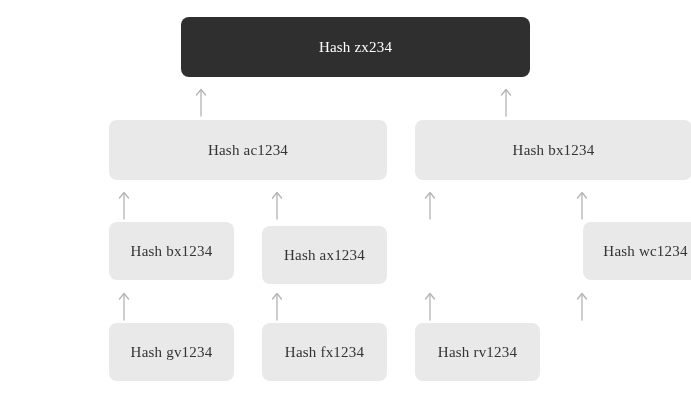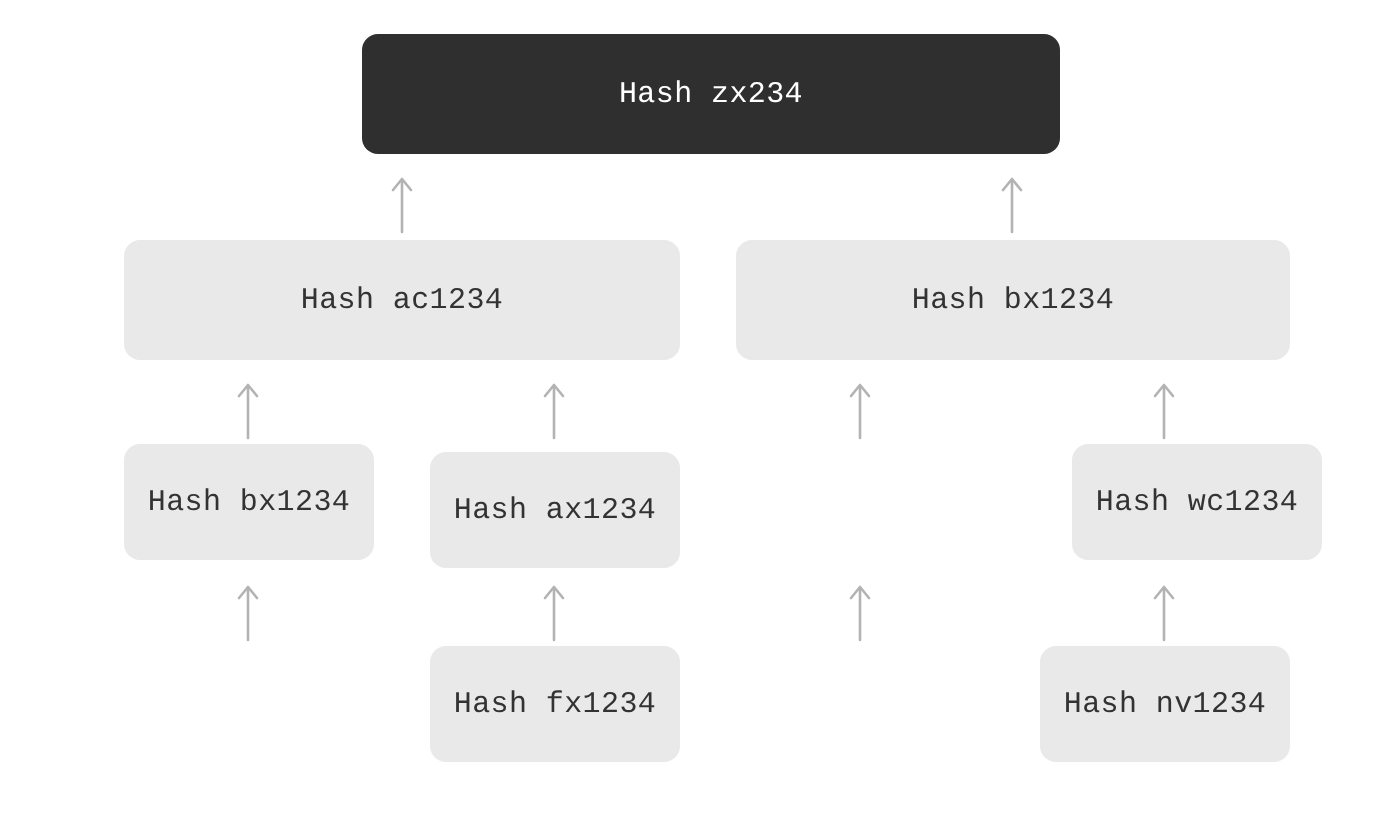--- a/index.html
+++ b/index.html
@@ -6,41 +6,42 @@
     margin: 0;
     padding: 0;
     background: var(--background, #ffffff);
   }
   .canvas {
     position: relative;
     width: 691px;
     height: 384px;
     background: var(--background, #ffffff);
     overflow: hidden;
-    font-family: Liberation Mono, monospace;
+    font-family: Liberation Serif, serif;
     text-align: center;
   }
   .node {
     position: absolute;
     border-radius: 8px;
     display: flex;
     align-items: center;
     justify-content: center;
     font-size: 15px;
     font-weight: 500;
     letter-spacing: 0.2px;
     box-sizing: border-box;
   }
   .node--root {
     background: var(--root-bg, #2f2f2f);
     color: var(--root-text, #ffffff);
   }
   .node--leaf {
     background: var(--node-bg, #e9e9e9);
     color: var(--node-text, #333333);
+    margin-left: 47px;
   }
   .arrow {
     position: absolute;
     width: 14px;
     height: 30px;
   }
   .arrow line, .arrow polyline {
     stroke: var(--arrow, #b3b3b3);
     stroke-width: 1.3;
     fill: none;
@@ -67,25 +68,28 @@
   <div class="node node--leaf" style="left:62px; top:222px; width:125px; height:58px;">
     <span>Hash bx1234</span>
   </div>
   <div class="node node--leaf" style="left:215px; top:226px; width:125px; height:58px;">
     <span>Hash ax1234</span>
   </div>
   <div class="node node--leaf" style="left:536px; top:222px; width:125px; height:58px;">
     <span>Hash wc1234</span>
   </div>
 
+  <div class="node node--leaf" style="left:62px; top:323px; width:125px; height:58px;">
+    <span>Hash gv1234</span>
+  </div>
   <div class="node node--leaf" style="left:215px; top:323px; width:125px; height:58px;">
     <span>Hash fx1234</span>
   </div>
-  <div class="node node--leaf" style="left:520px; top:323px; width:125px; height:58px;">
-    <span>Hash nv1234</span>
+  <div class="node node--leaf" style="left:368px; top:323px; width:125px; height:58px;">
+    <span>Hash rv1234</span>
   </div>
 
   <svg class="arrow" style="left:194px; top:87px;" viewBox="0 0 14 30">
     <line x1="7" y1="29" x2="7" y2="3.5"></line>
     <polyline points="2.5,8 7,2.5 11.5,8"></polyline>
   </svg>
   <svg class="arrow" style="left:499px; top:87px;" viewBox="0 0 14 30">
     <line x1="7" y1="29" x2="7" y2="3.5"></line>
     <polyline points="2.5,8 7,2.5 11.5,8"></polyline>
   </svg>

